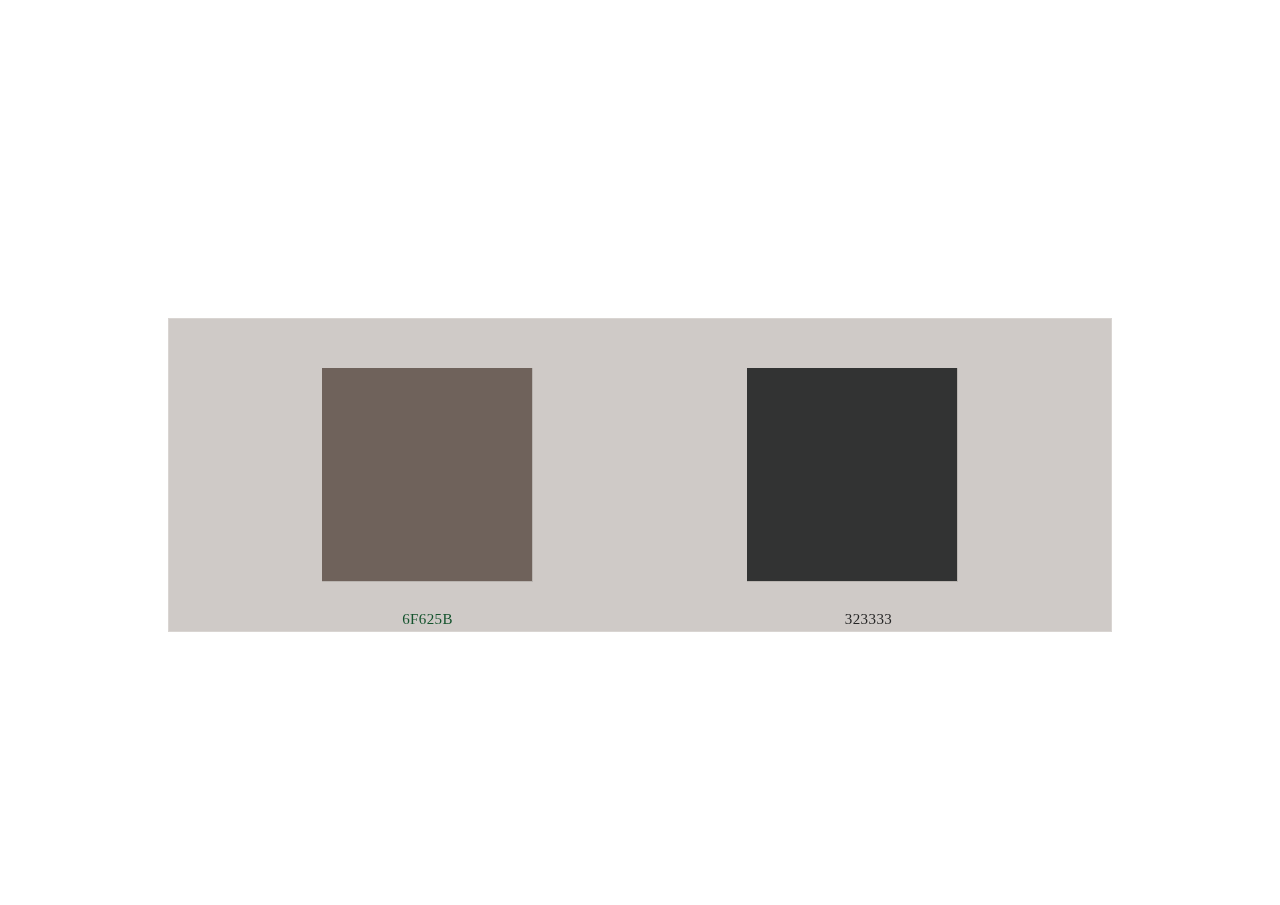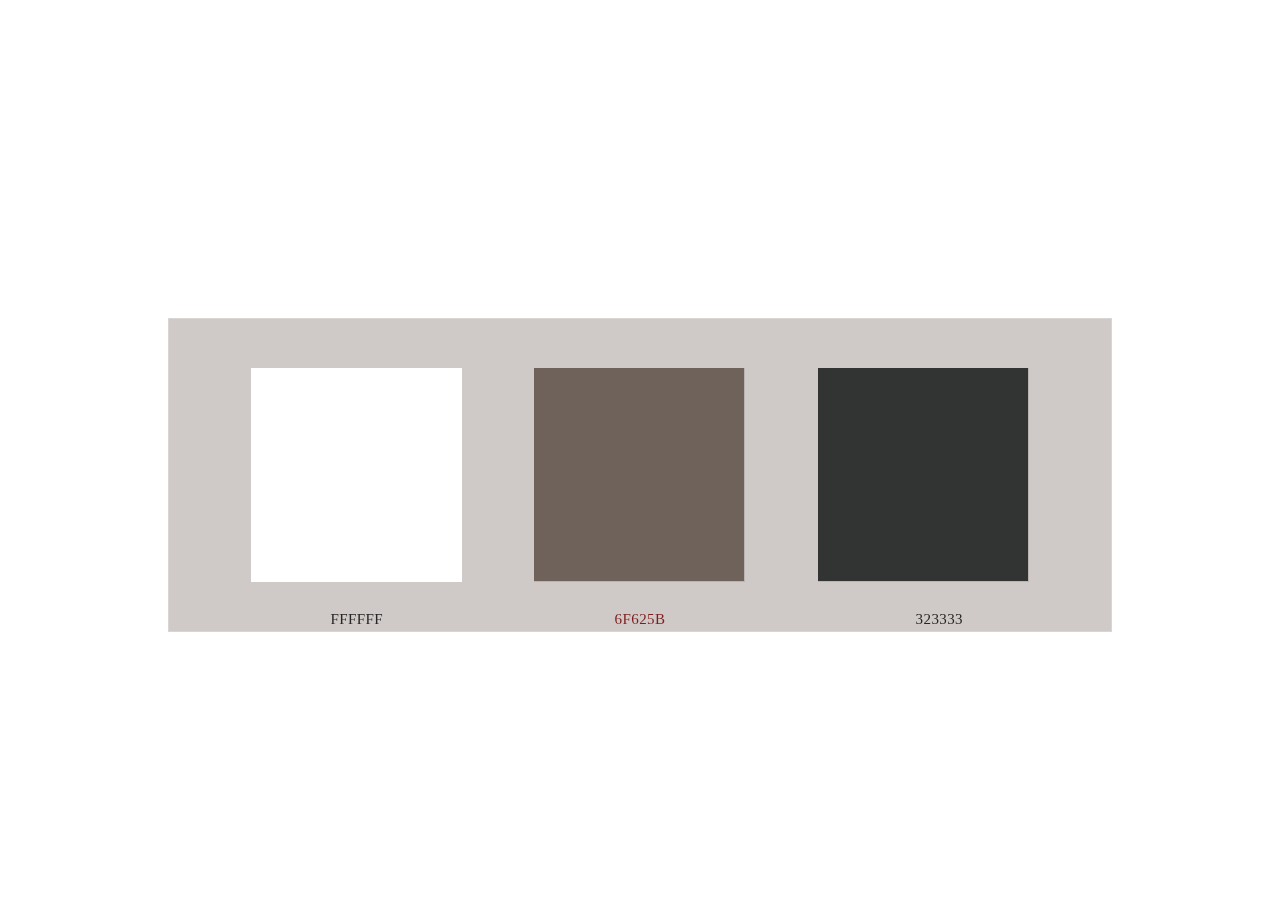--- a/index.html
+++ b/index.html
@@ -82,28 +82,24 @@
 </style>
 </head>
 <body style="background-color: rgb(255, 255, 255);">
 
 <div id="palette-stage" style="background-color: rgb(255, 255, 255);">
 
   <div id="palette-panel" style="background-color: rgb(207, 202, 199); border-color: rgb(217, 213, 210);">
 
     <div id="swatch-row">
 
-      <div class="swatch-cell">
-        <div class="swatch-chip" style="background-color: rgb(255, 255, 255);"></div>
-        <div class="swatch-label" style="color: rgb(38, 38, 38);">FFFFFF</div>
-      </div>
 
       <div class="swatch-cell">
         <div class="swatch-chip has-edge" style="background-color: rgb(111, 98, 91);"></div>
-        <div class="swatch-label" style="color: #7f1d1d;">6F625B</div>
+        <div class="swatch-label" style="color: #14532d;">6F625B</div>
       </div>
 
       <div class="swatch-cell">
         <div class="swatch-chip has-edge" style="background-color: rgb(50, 51, 51);"></div>
         <div class="swatch-label" style="color: rgb(38, 38, 38); margin-left: 32px;">323333</div>
       </div>
 
     </div>
   </div>
 </div>

